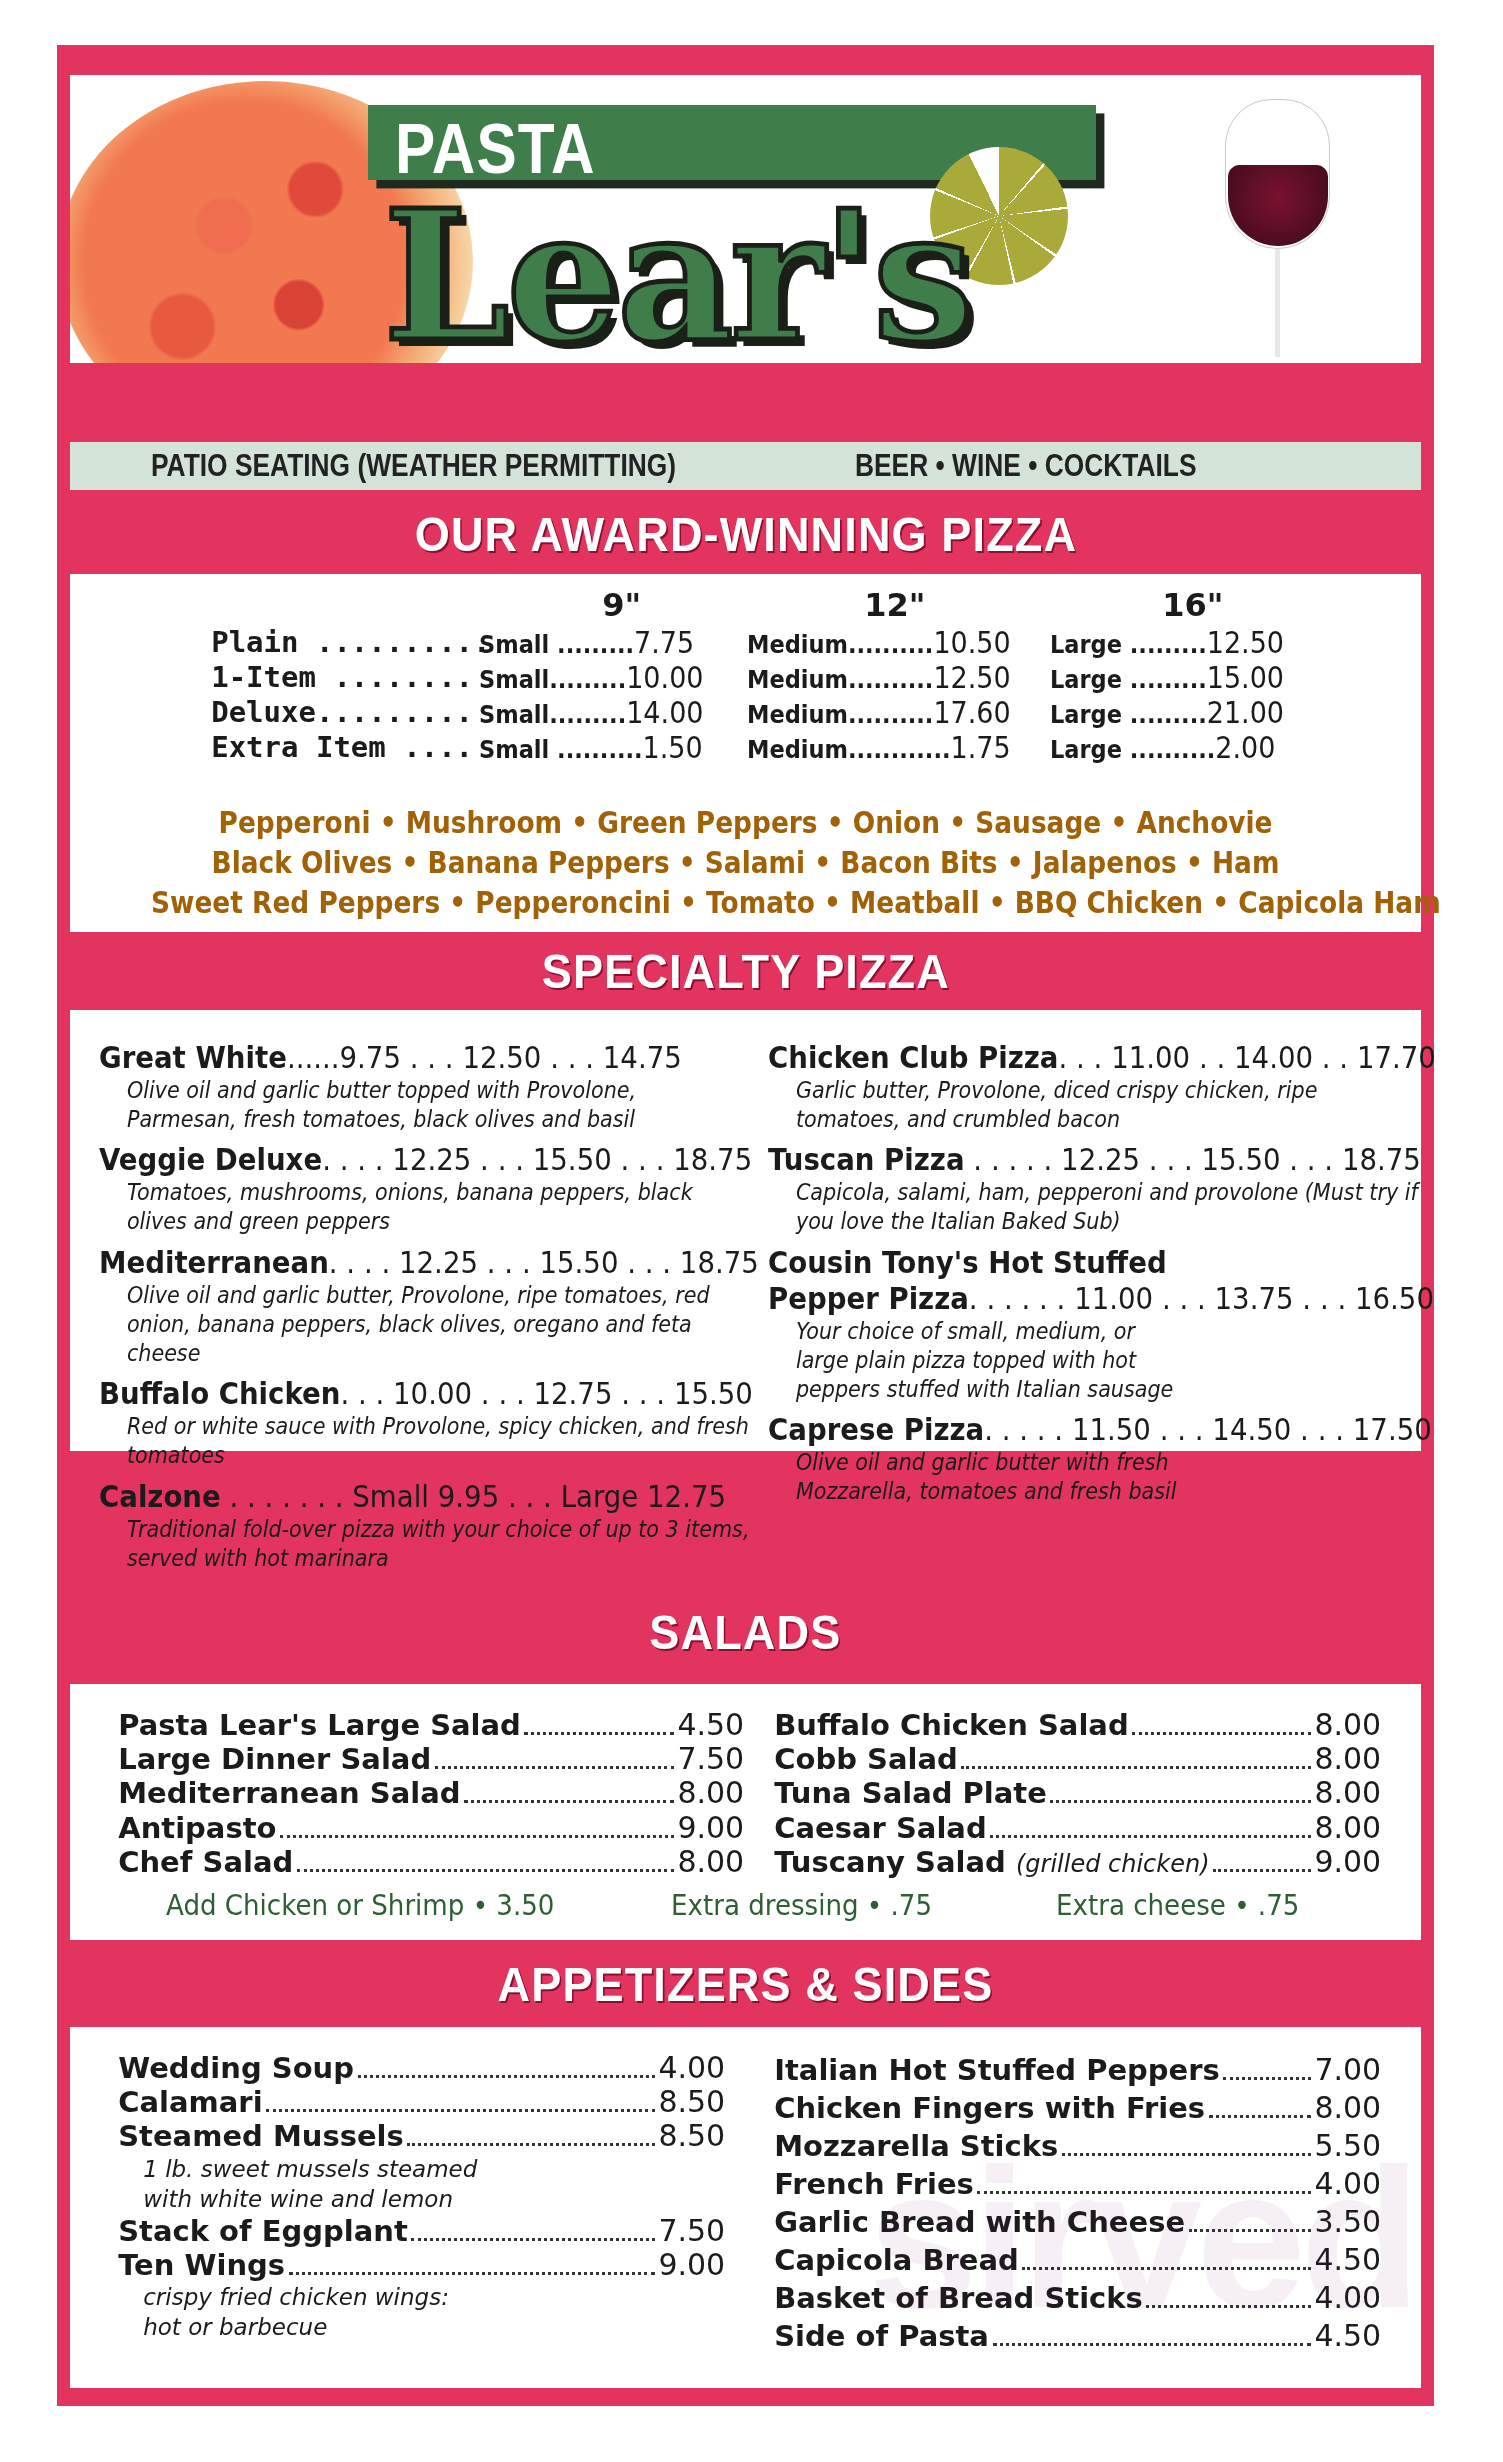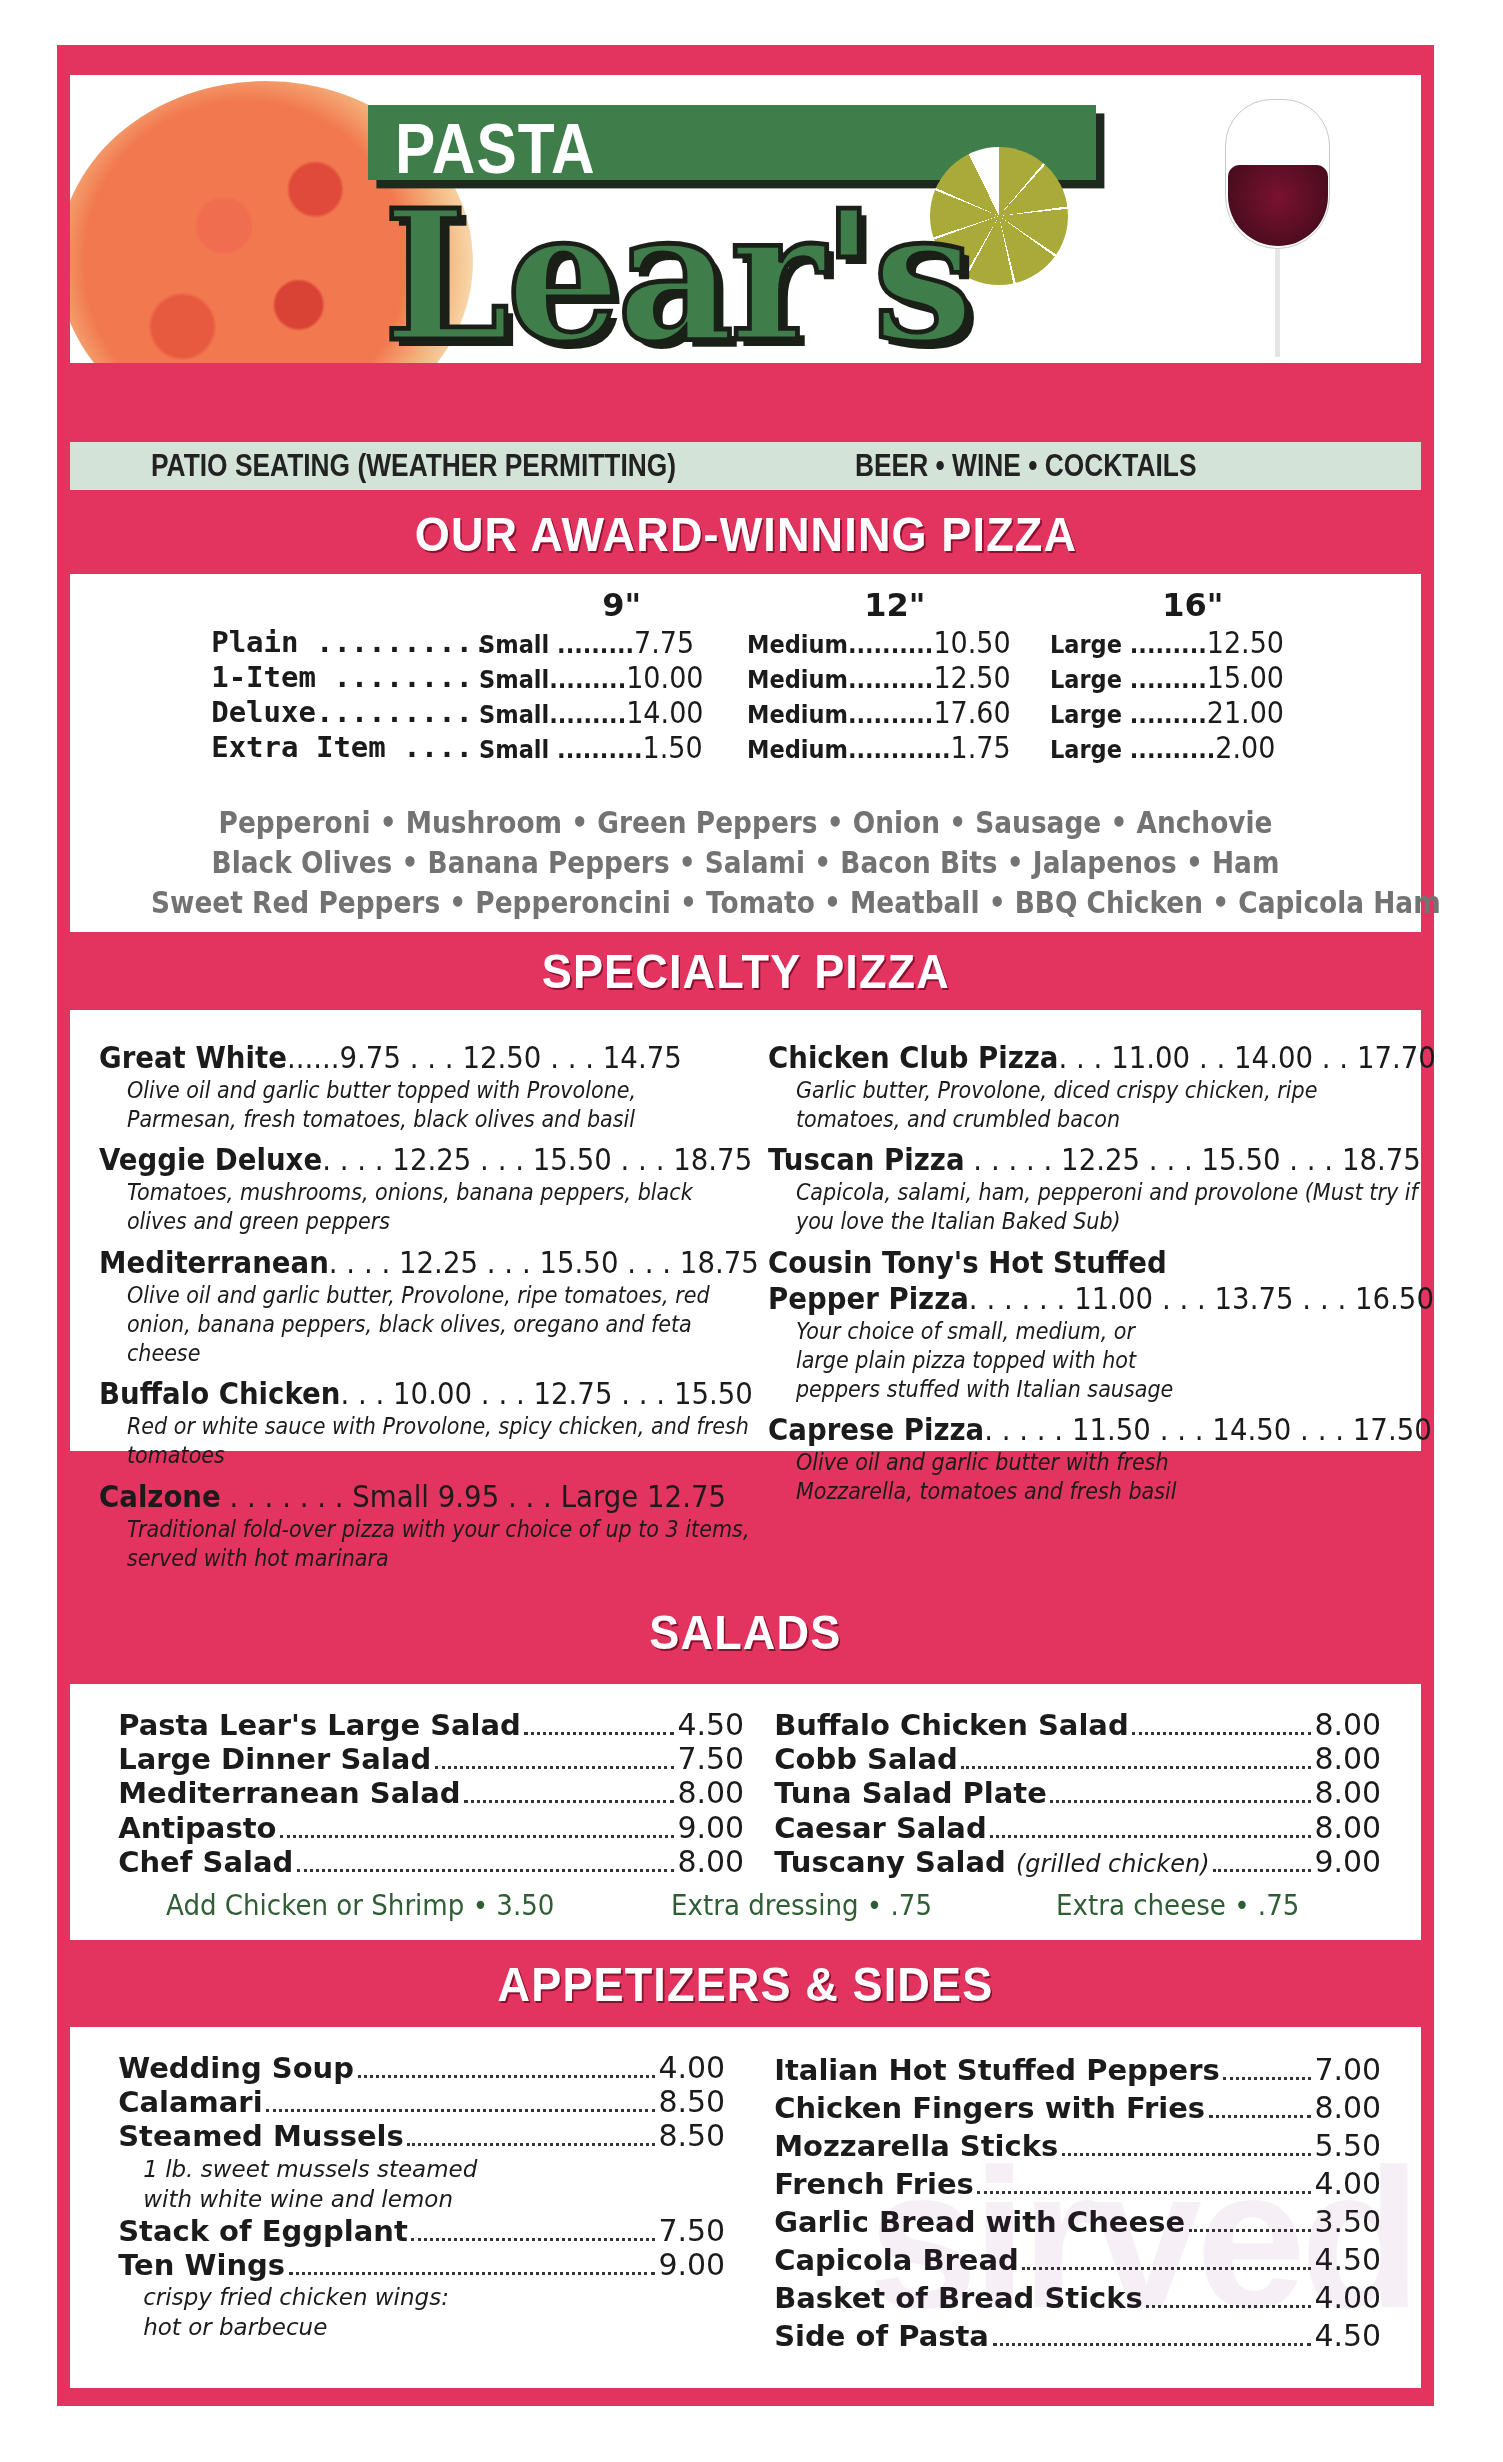--- a/index.html
+++ b/index.html
@@ -33,21 +33,21 @@
   .patio-strip { position:absolute; top:397px; left:13.2px; width:1351px; height:48px; background:#d3e3d8; display:flex; align-items:center; }
   .patio-strip span { font-family:"Liberation Sans", sans-serif; font-weight:bold; font-size:31px; color:#222; transform:scaleX(0.85); transform-origin:left; white-space:nowrap; position:absolute; }
   .patio-small { font-size:24px; }
 
   
   .pizza-panel { top:529px; height:358px; }
   .col-head { position:absolute; font-weight:bold; font-size:32px; top:12px; }
   .row-label { position:absolute; left:141px; font-family:"DejaVu Sans Mono", monospace; font-weight:bold; font-size:29px; white-space:nowrap; }
   .cell { position:absolute; font-weight:bold; font-size:25px; white-space:nowrap; transform:scaleX(0.9); transform-origin:left; }
   .cell .num { font-weight:normal; font-size:30px; }
-  .toppings { position:absolute; left:0; width:1351px; text-align:center; color:#737373; font-weight:bold; font-size:30px; line-height:40px; }
+  .toppings { position:absolute; left:0; width:1351px; text-align:center; color:#a16207; font-weight:bold; font-size:30px; line-height:40px; }
   .toppings .line { display:block; white-space:nowrap; transform:scaleX(0.88); }
 
   
   .spec-panel { top:965px; height:441px; }
   .spec-col { position:absolute; top:30px; width:662px; }
   .spec-item { margin-bottom:8.4px; }
   .spec-name-row { font-weight:bold; font-size:30px; white-space:nowrap; transform:scaleX(0.92); transform-origin:left; line-height:36px; }
   .spec-name-row .prices { font-weight:normal; }
   .spec-desc { font-family:"DejaVu Sans", sans-serif; font-style:italic; font-size:23px; line-height:29px; padding-left:31px; transform:scaleX(0.9); transform-origin:left; width:692px; }
 

